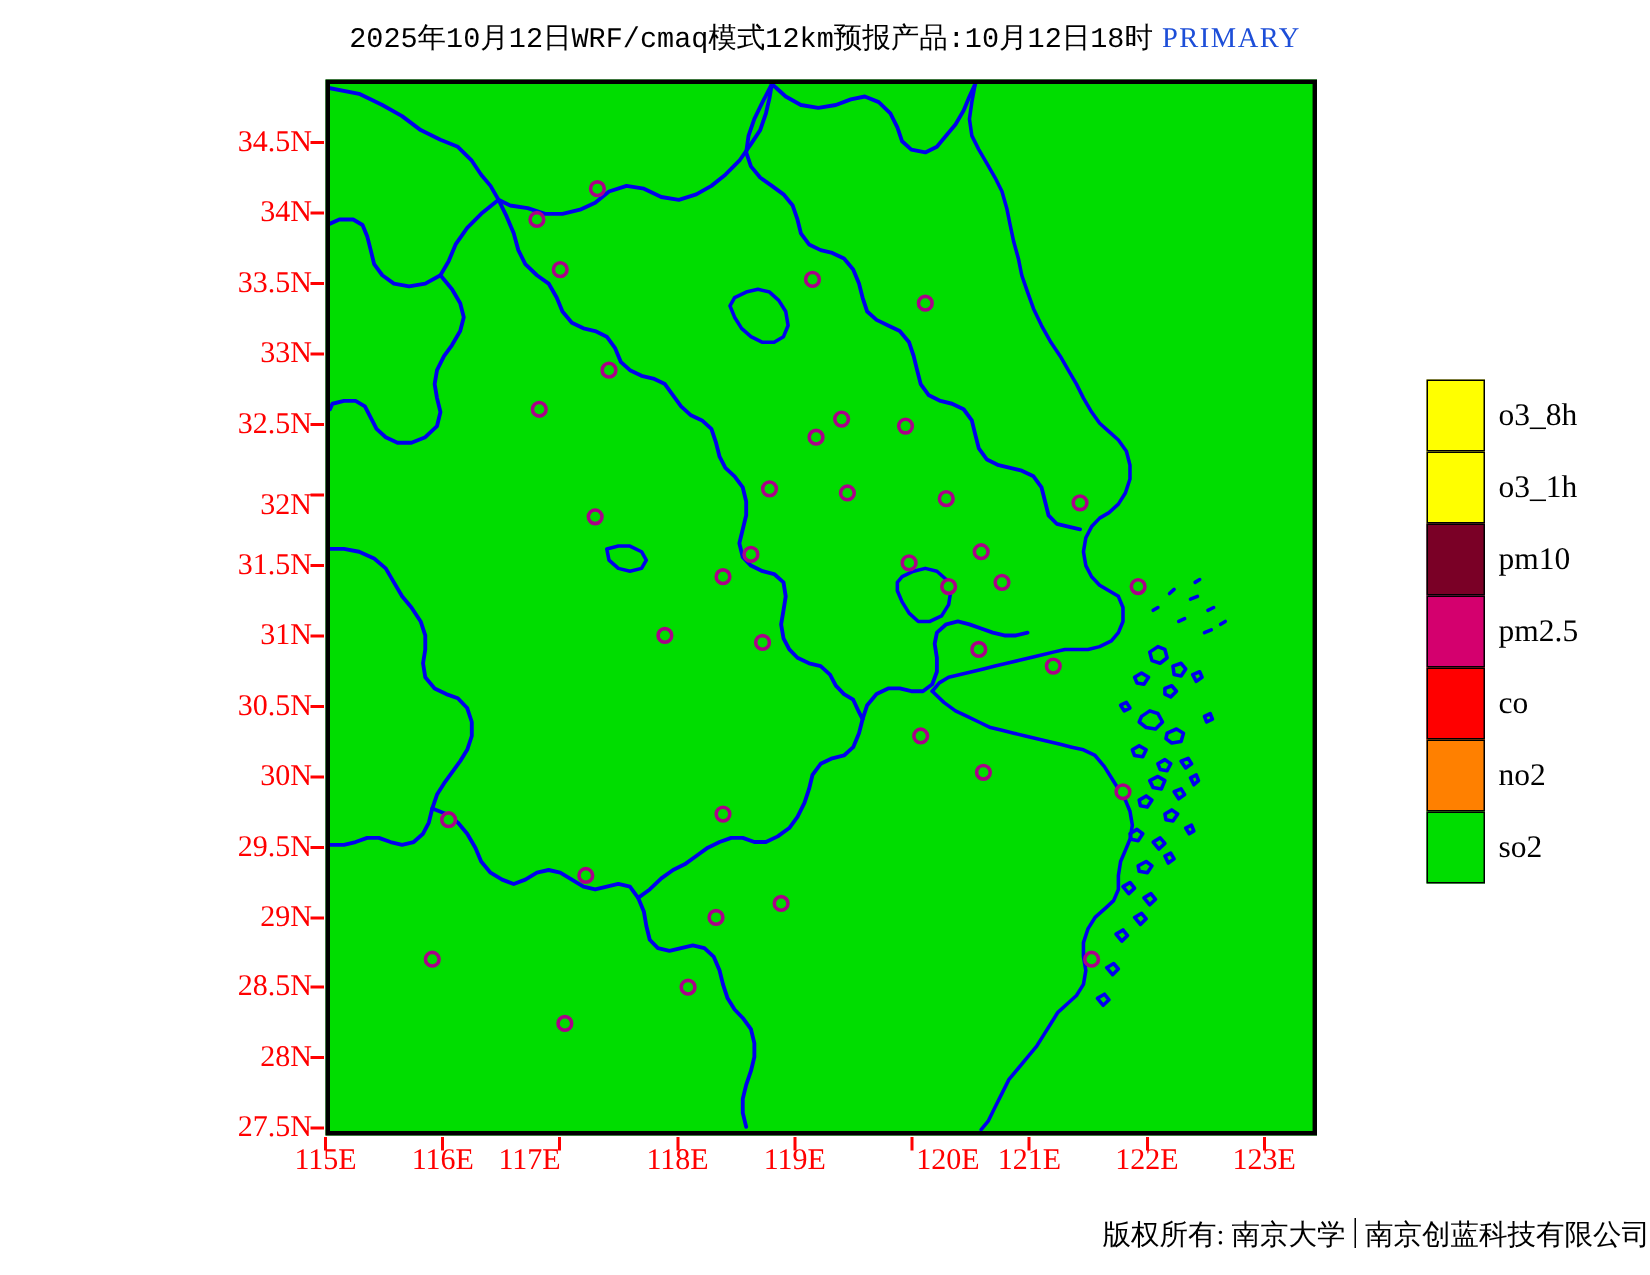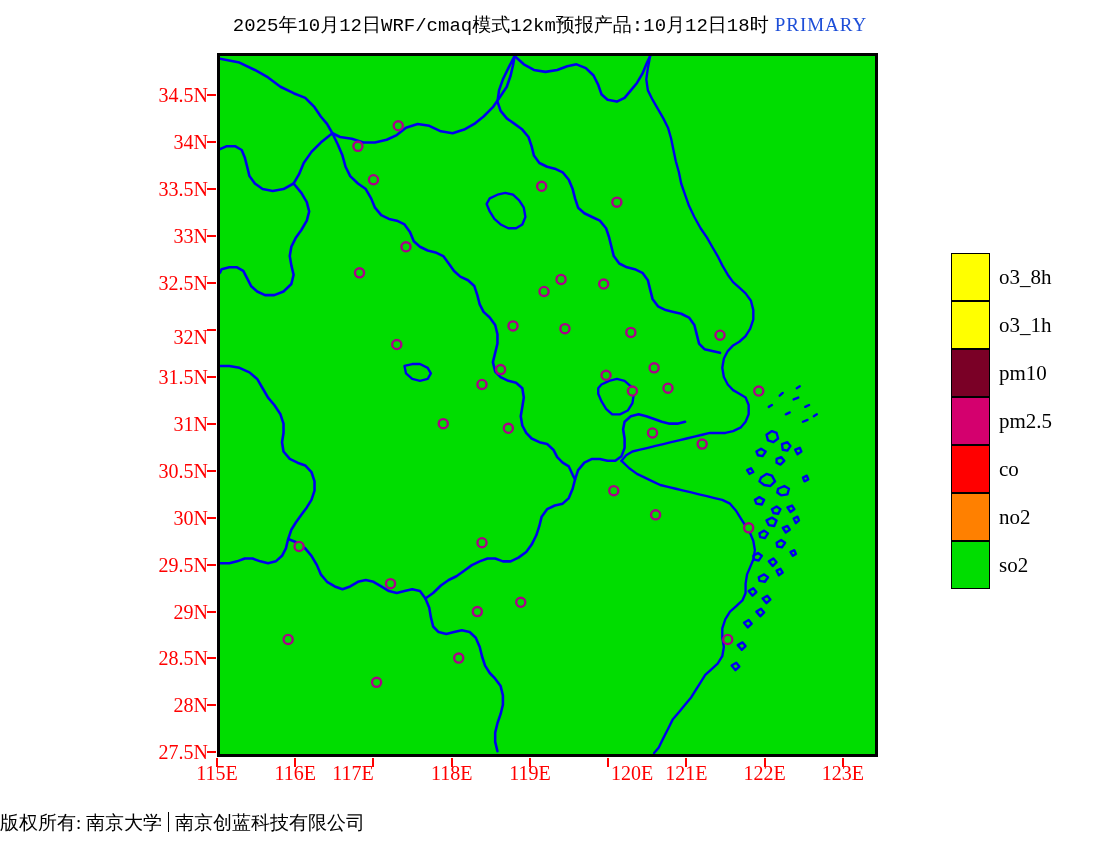--- a/index.html
+++ b/index.html
@@ -127,21 +127,21 @@
     color: #000000;
     white-space: nowrap;
   }
 
   
   #footer {
     position: absolute;
     left: 0;
     top: 810px;
     width: 1100px;
-    text-align: left;
+    text-align: right;
     font-family: "Liberation Serif", "DejaVu Serif", serif;
     font-size: 19px;
     color: #000000;
     white-space: nowrap;
   }
   #footer-sep {
     display: inline-block;
     width: 1px;
     height: 20px;
     background: #000000;

